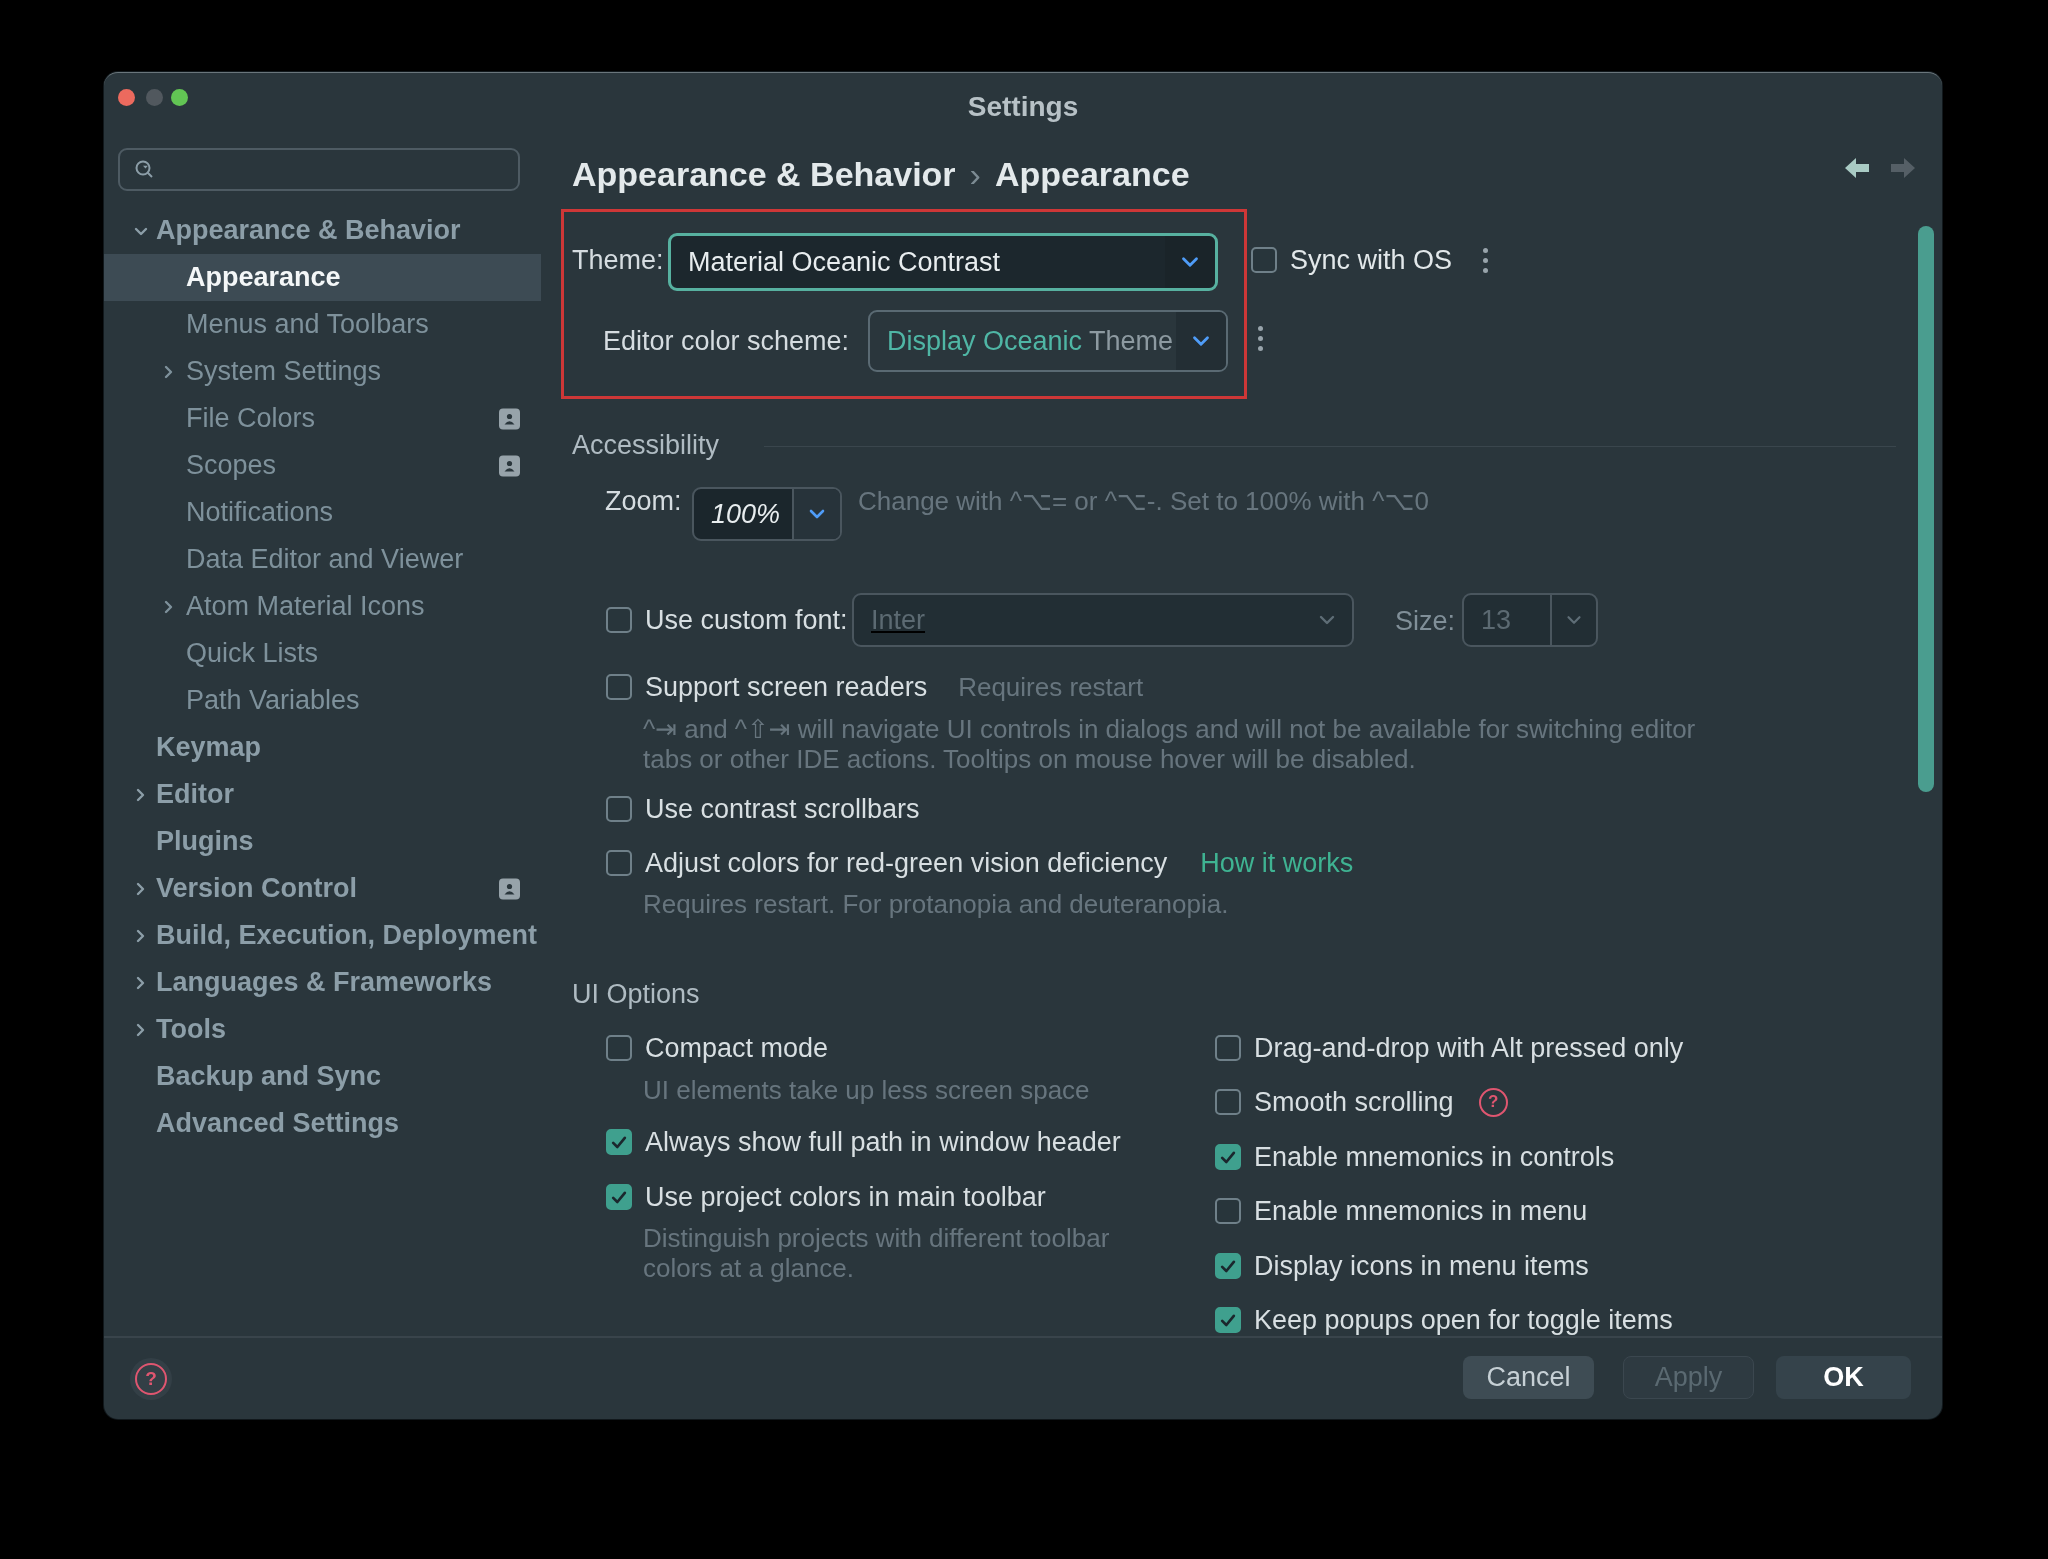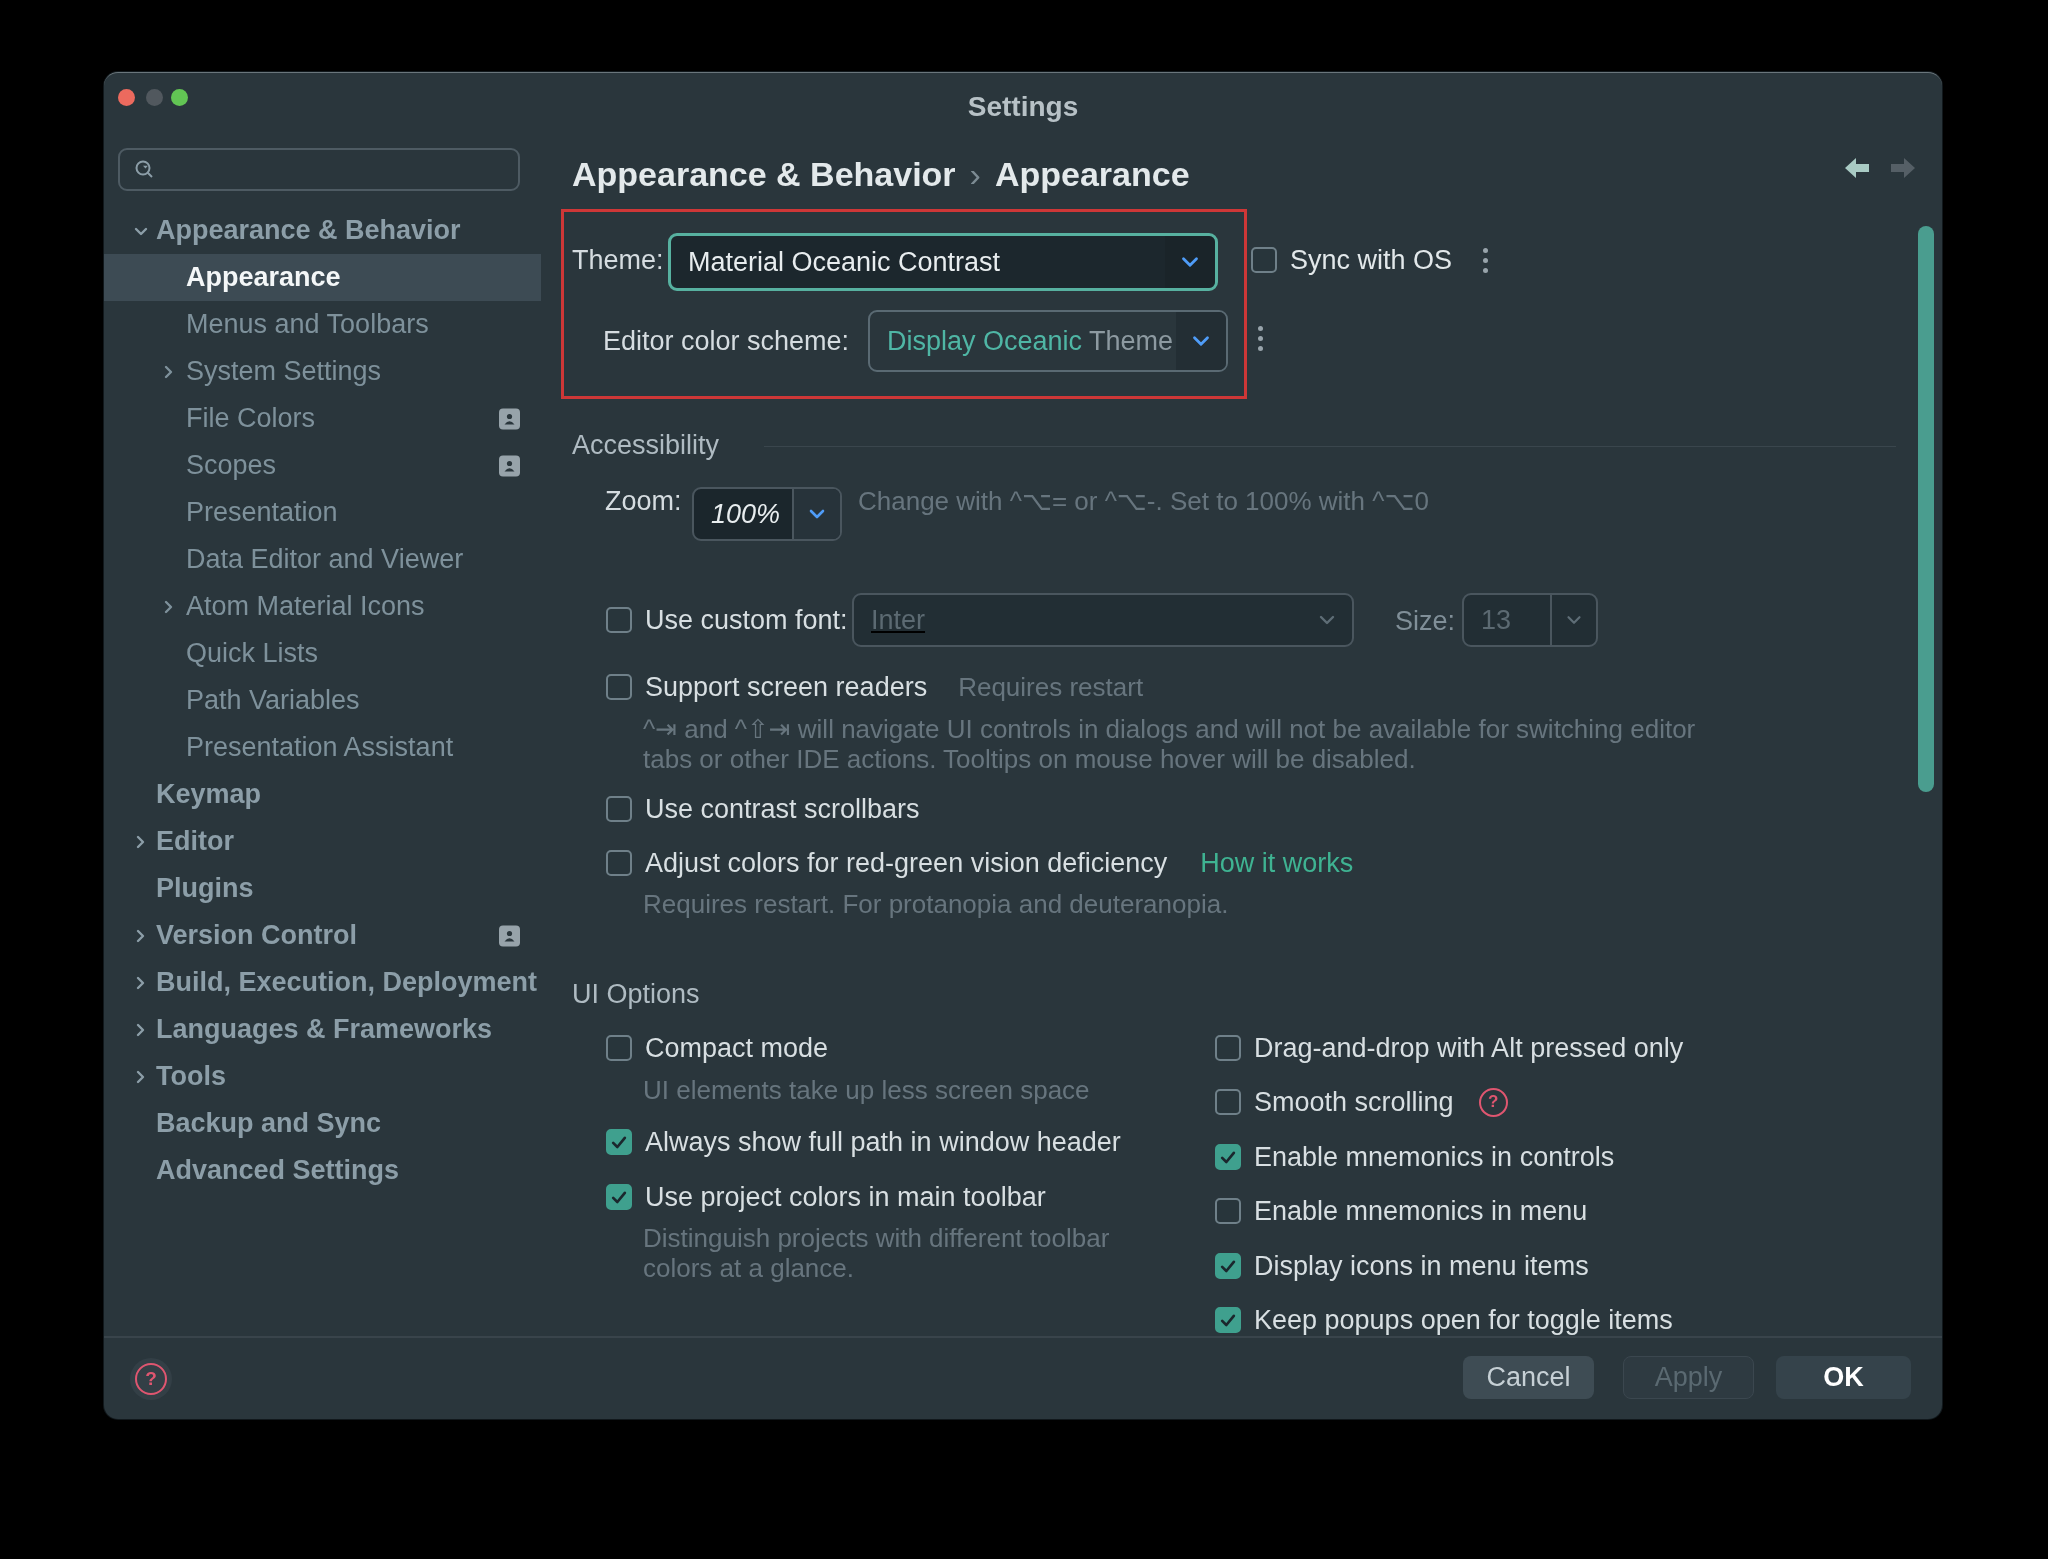--- a/index.html
+++ b/index.html
@@ -125,41 +125,38 @@
         <div class="srow lvl2">
           <span>Scopes</span>
           <span class="proj-icon">
               <svg width="15" height="15" viewBox="0 0 15 15">
                 <circle cx="7.5" cy="5" r="2.6" fill="#2A363C"></circle>
                 <path d="M2.5 13 q5 -6.5 10 0 z" fill="#2A363C"></path>
               </svg>
             </span>
         </div>
         <div class="srow lvl2">
-          <span>Presentation</span>
+          <span>Notifications</span>
         </div>
         <div class="srow lvl2">
           <span>Data Editor and Viewer</span>
         </div>
         <div class="srow lvl2">
           <span class="tchev">
               <svg width="22" height="22" viewBox="0 0 22 22">
                 <polyline points="8,6 13,11 8,16" fill="none" stroke="#7E919B" stroke-width="2.4" stroke-linecap="round" stroke-linejoin="round"></polyline>
               </svg>
             </span>
           <span>Atom Material Icons</span>
         </div>
         <div class="srow lvl2">
           <span>Quick Lists</span>
         </div>
         <div class="srow lvl2">
           <span>Path Variables</span>
-        </div>
-        <div class="srow lvl2">
-          <span>Presentation Assistant</span>
         </div>
         <div class="srow lvl1">
           <span>Keymap</span>
         </div>
         <div class="srow lvl1">
           <span class="tchev">
               <svg width="22" height="22" viewBox="0 0 22 22">
                 <polyline points="8,6 13,11 8,16" fill="none" stroke="#8C9EA8" stroke-width="2.4" stroke-linecap="round" stroke-linejoin="round"></polyline>
               </svg>
             </span>

